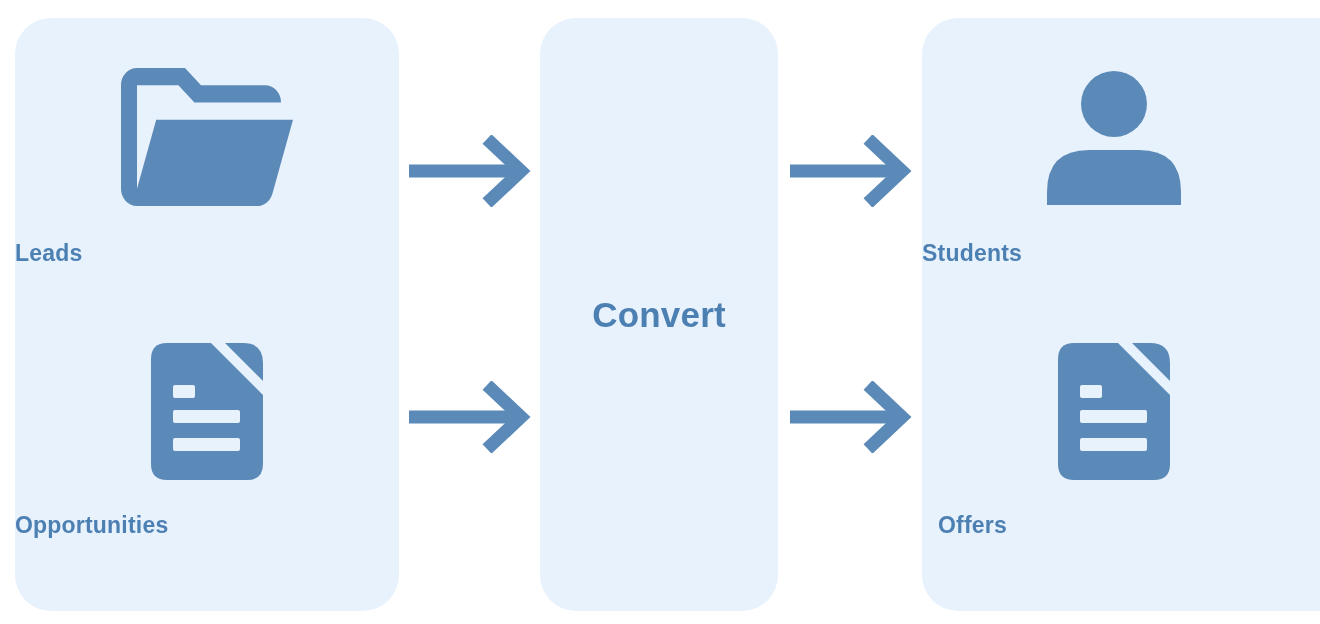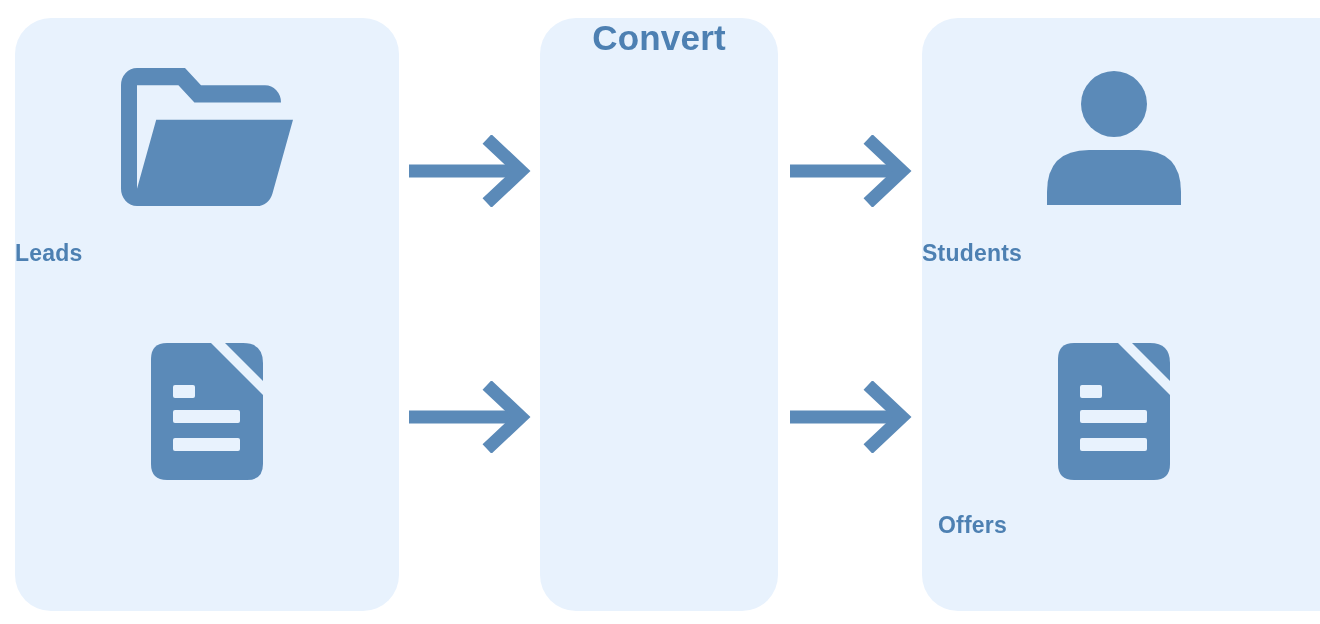--- a/index.html
+++ b/index.html
@@ -16,21 +16,21 @@
     overflow: hidden;
   }
   .panel {
     position: absolute;
     top: 18px;
     height: 593px;
     background: #e8f2fd;
     border-radius: 36px;
   }
   #panel-left  { left: 15px;  width: 384px; }
-  #panel-mid   { left: 540px; width: 238px; display: flex; justify-content: center; }
+  #panel-mid   { left: 540px; width: 238px; display: flex; align-items: center; justify-content: center; }
   #panel-right { left: 922px; width: 450px; }
 
   .icon-wrap { position: absolute; line-height: 0; }
   .node-label {
     position: absolute;
     left: 0;
     width: 100%;
     text-align: left;
     color: #4d80b2;
     font-size: 23px;
@@ -65,20 +65,21 @@
 
     <div class="icon-wrap" style="left:136px; top:325px;">
       <svg width="112" height="137" viewBox="0 0 112 137" aria-hidden="true">
         <path class="icon-fill" d="M16 0 H60 L112 52 V121 Q112 137 96 137 H16 Q0 137 0 121 V16 Q0 0 16 0 Z"></path>
         <path class="icon-fill" d="M74 0 L112 38 V20 Q112 0 92 0 Z"></path>
         <rect class="icon-cutout" x="22" y="42" width="22" height="13" rx="2"></rect>
         <rect class="icon-cutout" x="22" y="67" width="67" height="13" rx="2"></rect>
         <rect class="icon-cutout" x="22" y="95" width="67" height="13" rx="2"></rect>
       </svg>
     </div>
+    <div class="node-label" style="top:494px;">Opportunities</div>
   </div>
 
   <div class="panel" id="panel-mid">
     <div class="convert-title">Convert</div>
   </div>
 
   <div class="panel" id="panel-right">
     <div class="icon-wrap" style="left:125px; top:53px;">
       <svg width="134" height="134" viewBox="0 0 134 134" aria-hidden="true">
         <circle class="icon-fill" cx="67" cy="33" r="33"></circle>

